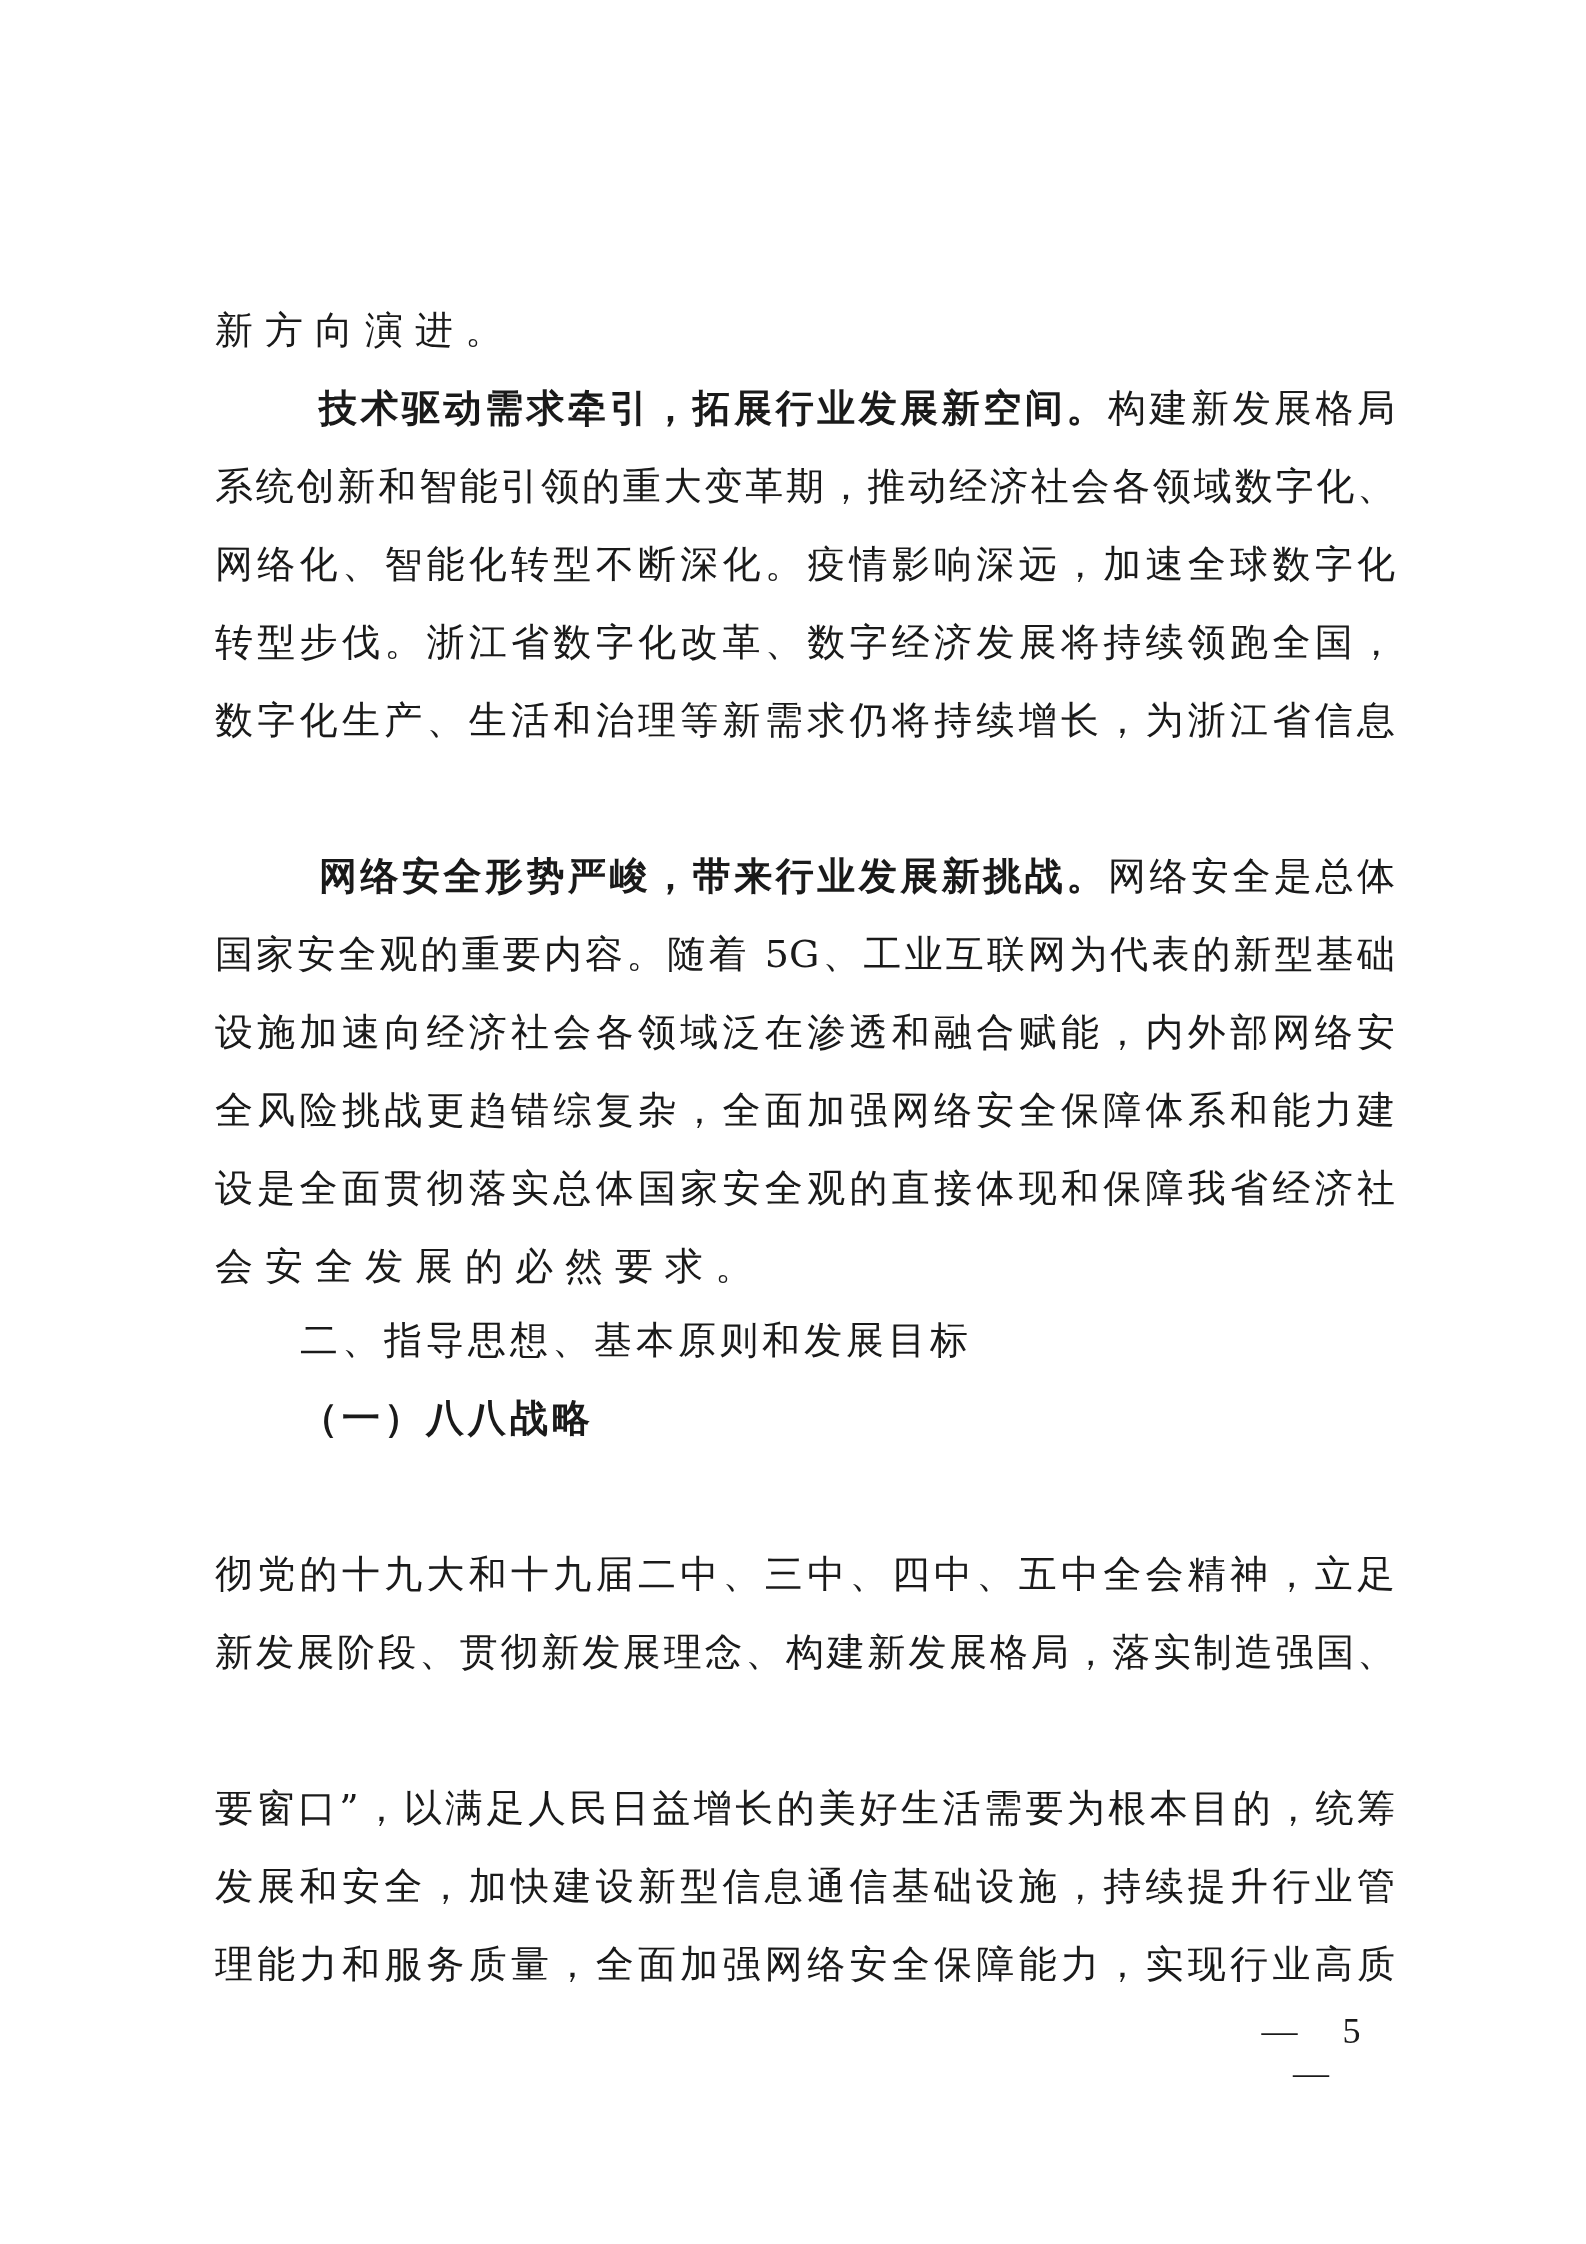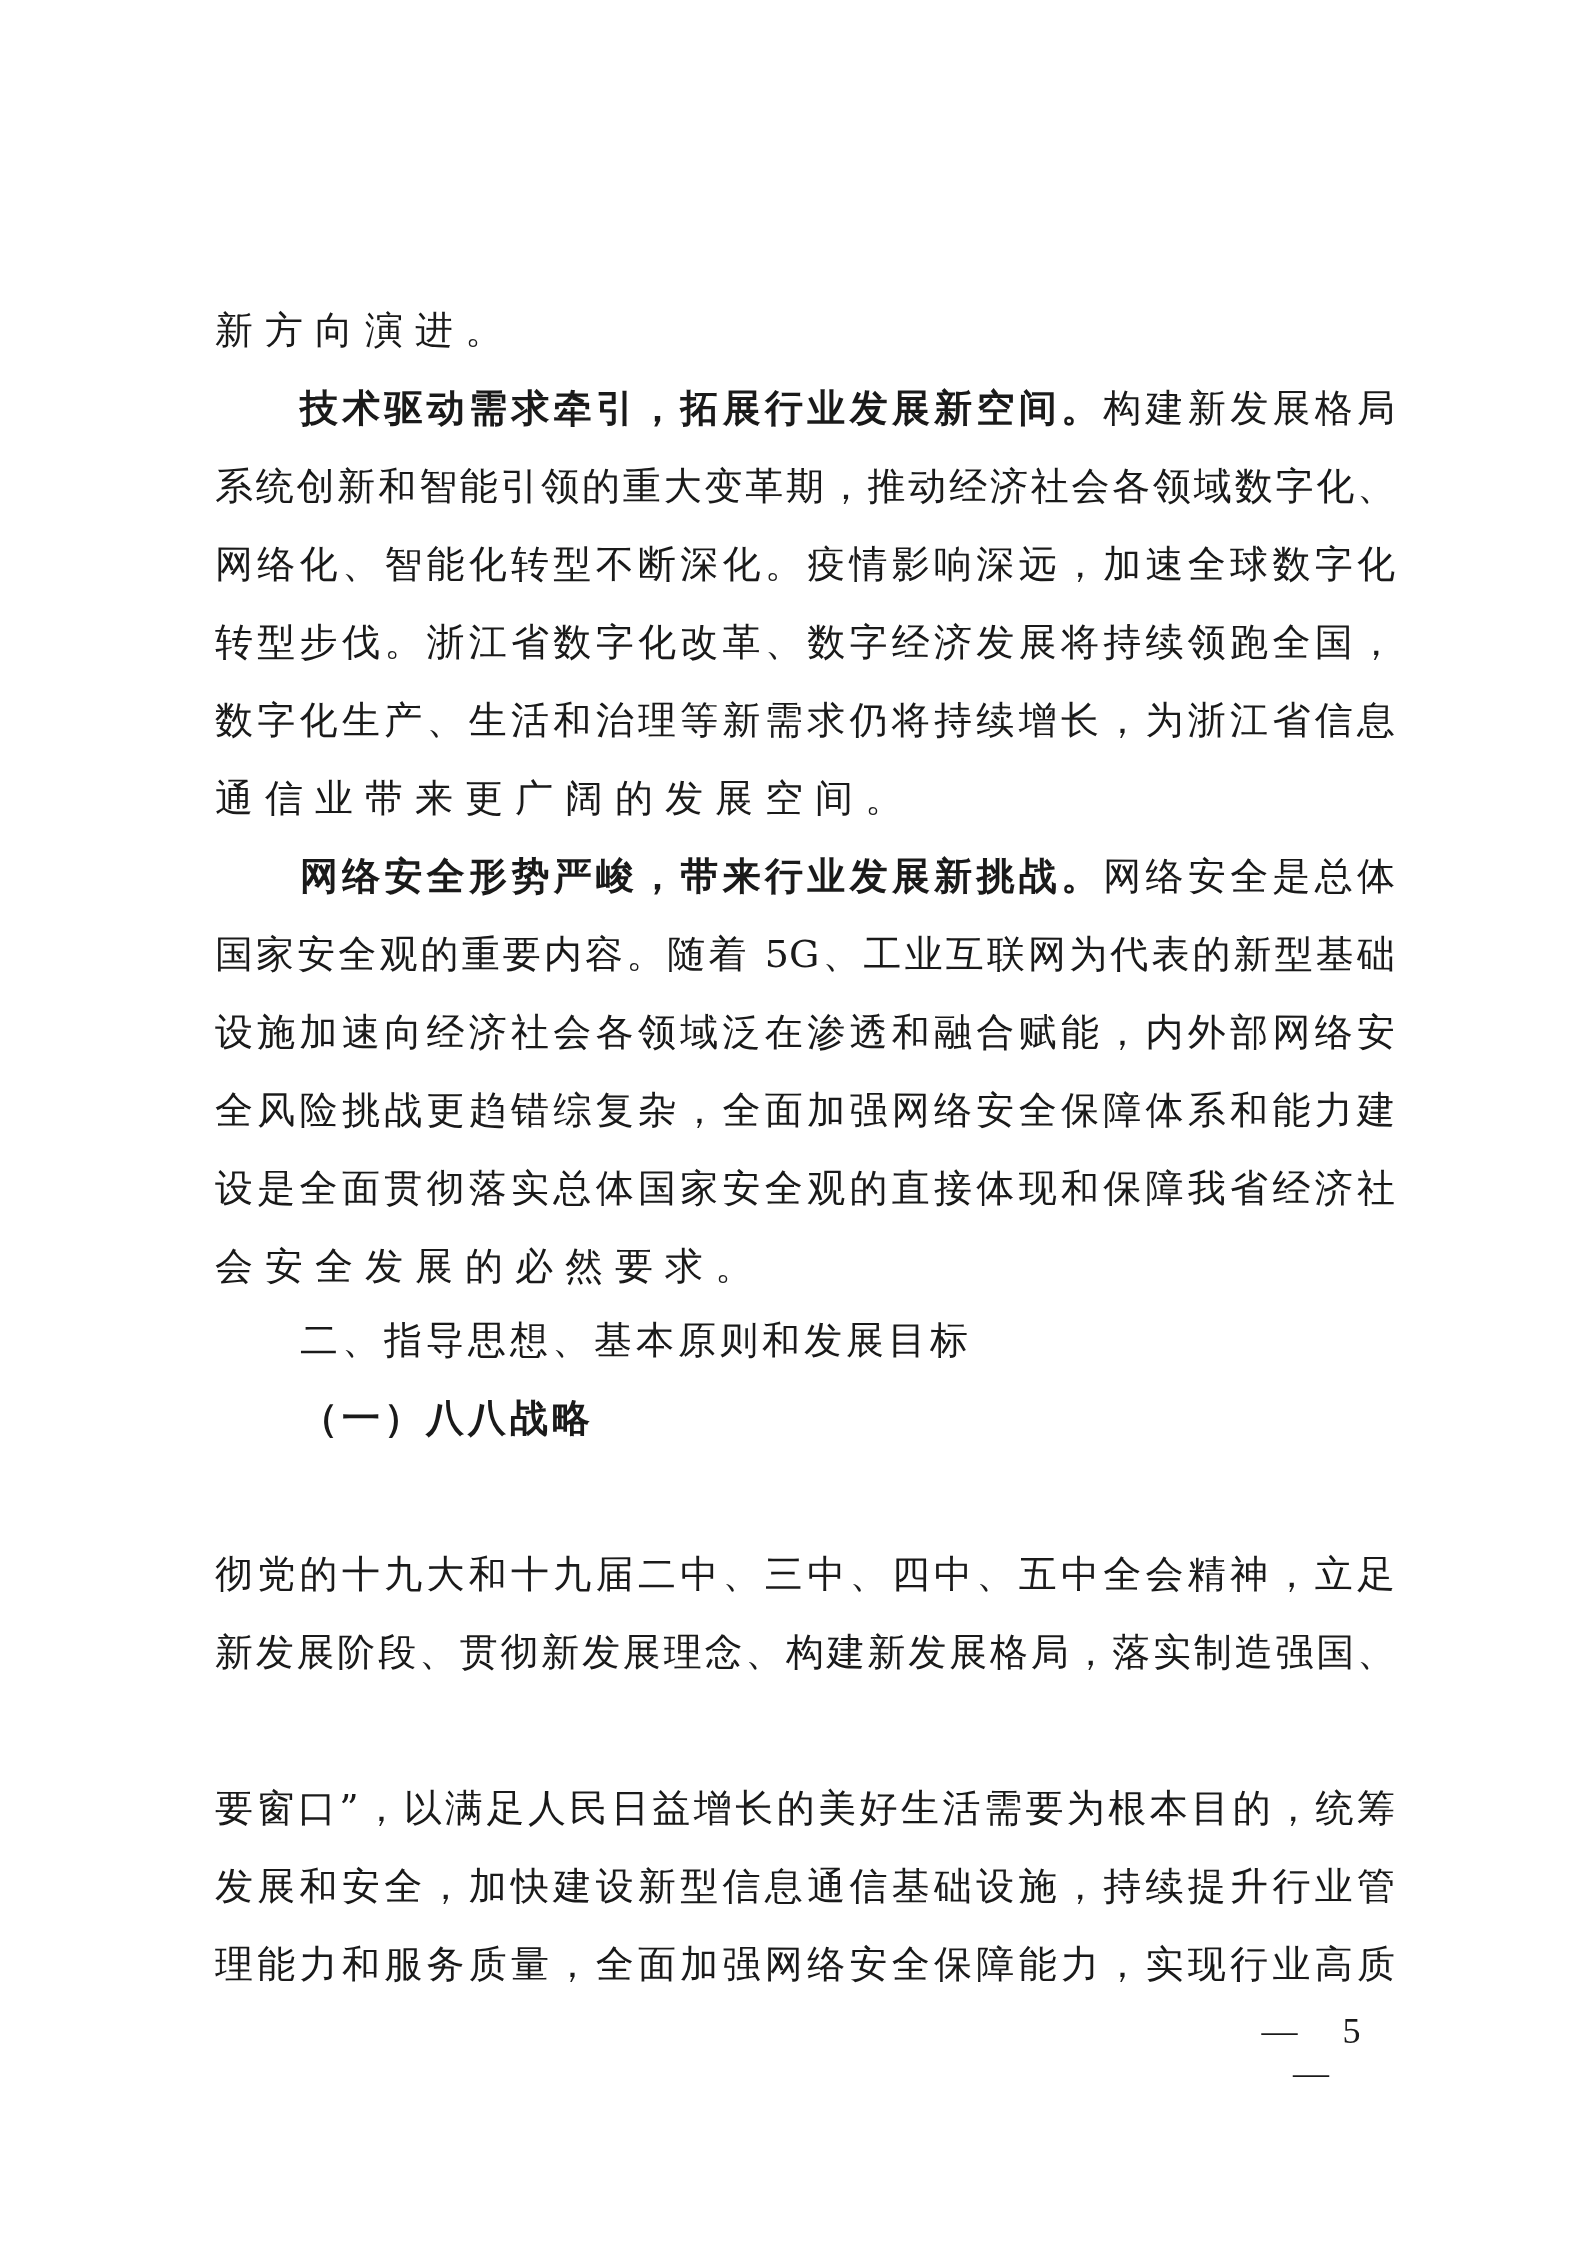--- a/index.html
+++ b/index.html
@@ -3,38 +3,37 @@
 <meta charset="utf-8">
 <style>
   html, body { margin:0; padding:0; background:#ffffff; }
   body { width:1586px; height:2244px; position:relative; overflow:hidden;
          font-family:"DejaVu Serif", serif; color:#1a1a1a; }
   .page { position:absolute; left:0; top:0; width:1586px; height:2244px;border-radius:28px; }
   .line { position:absolute; left:215px; width:1180px; height:60px; font-size:38px;
           line-height:60px; white-space:nowrap; text-align:justify; text-align-last:justify; }
   .line.short { text-align-last:left; letter-spacing:12px; }
   .line.indent { left:300px; width:1095px; }
-  .b { font-family:"DejaVu Sans", sans-serif; font-weight:bold; }
+  .b { font-family:"DejaVu Sans", sans-serif; font-weight:bold;margin-left:19px; }
   .h1 { font-family:"DejaVu Sans", sans-serif; font-size:38px; letter-spacing:4px; text-align-last:left; }
   .h2 { font-family:"DejaVu Sans", sans-serif; font-weight:bold; letter-spacing:4px; text-align-last:left; }
   .pageno { position:absolute; left:1240px; top:1975px; width:160px; font-size:36px;
             font-family:"Liberation Serif", serif; text-align:center; letter-spacing:18px; }
 </style>
 </head>
 <body>
 
 <div class="page">
   <div class="line short" style="top:300px"><span>新方向演进。</span></div>
 
   <div class="line indent" style="top:378px"><span class="b">技术驱动需求牵引，拓展行业发展新空间。</span><span>构建新发展格局</span></div>
   <div class="line" style="top:456px"><span>系统创新和智能引领的重大变革期，推动经济社会各领域数字化、</span></div>
   <div class="line" style="top:534px"><span>网络化、智能化转型不断深化。疫情影响深远，加速全球数字化</span></div>
   <div class="line" style="top:690px"><span>数字化生产、生活和治理等新需求仍将持续增长，为浙江省信息</span></div>
   <div class="line" style="top:612px"><span>转型步伐。浙江省数字化改革、数字经济发展将持续领跑全国，</span></div>
-  <div class="line short" style="top:768px"><span>通信业带来更广阔的发展空间。</span></div>
 
   <div class="line indent" style="top:846px"><span class="b">网络安全形势严峻，带来行业发展新挑战。</span><span>网络安全是总体</span></div>
   <div class="line" style="top:924px"><span>国家安全观的重要内容。随着 5G、工业互联网为代表的新型基础</span></div>
   <div class="line" style="top:1002px"><span>设施加速向经济社会各领域泛在渗透和融合赋能，内外部网络安</span></div>
   <div class="line" style="top:1080px"><span>全风险挑战更趋错综复杂，全面加强网络安全保障体系和能力建</span></div>
   <div class="line" style="top:1158px"><span>设是全面贯彻落实总体国家安全观的直接体现和保障我省经济社</span></div>
   <div class="line short" style="top:1236px"><span>会安全发展的必然要求。</span></div>
 
   <div class="line indent h1" style="top:1310px">二、指导思想、基本原则和发展目标</div>
   <div class="line h2" style="left:300px;width:600px;top:1388px">（一）八八战略</div>

